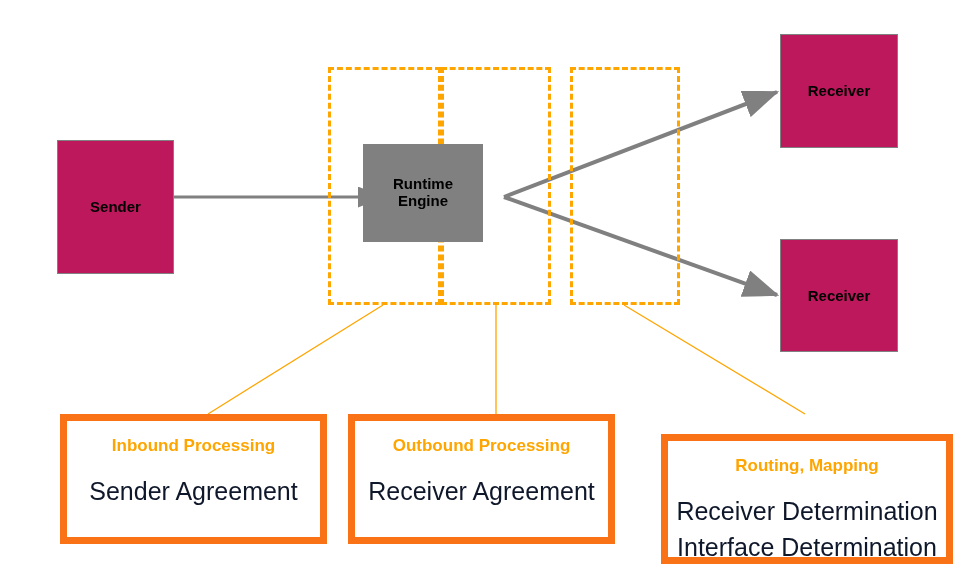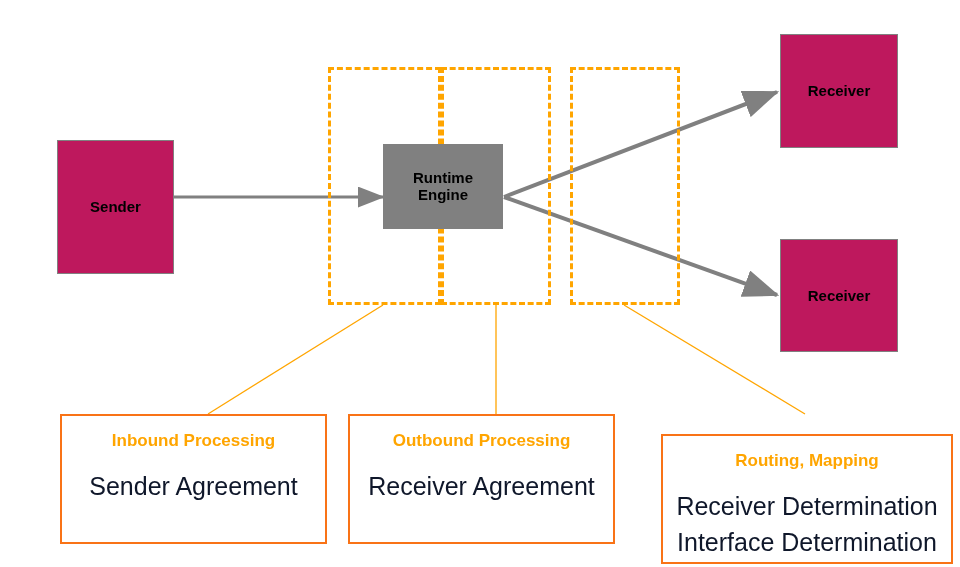--- a/index.html
+++ b/index.html
@@ -69,21 +69,21 @@
     box-sizing: border-box;
     border: 3px dashed #ffa500;
     background: transparent;
     z-index: 2;
   }
 
   
   .legend-box {
     position: absolute;
     box-sizing: border-box;
-    border: 2px solid #f97316;
+    border: 7px solid #f97316;
     background: #ffffff;
     padding-top: 14px;
     text-align: center;
     z-index: 4;
   }
   .legend-title {
     font-size: 17px;
     font-weight: bold;
     color: #ffa500;
     line-height: 1.25;
@@ -125,21 +125,21 @@
   </svg>
 
   <div class="phase-region" style="left:328px; top:67px; width:113px; height:238px;"></div>
   <div class="phase-region" style="left:441px; top:67px; width:110px; height:238px;"></div>
   <div class="phase-region" style="left:570px; top:67px; width:110px; height:238px;"></div>
 
   <div class="node-box" style="left:57px; top:140px; width:117px; height:134px;">
     <span class="node-label">Sender</span>
   </div>
 
-  <div class="engine-box" style="left:383px; top:144px; width:120px; height:85px;">
+  <div class="engine-box" style="left:363px; top:144px; width:120px; height:98px;">
     <span class="node-label">
       <span>Runtime</span><br>
       <span>Engine</span>
     </span>
   </div>
 
   <div class="node-box" style="left:780px; top:34px; width:118px; height:114px;">
     <span class="node-label">Receiver</span>
   </div>
 

